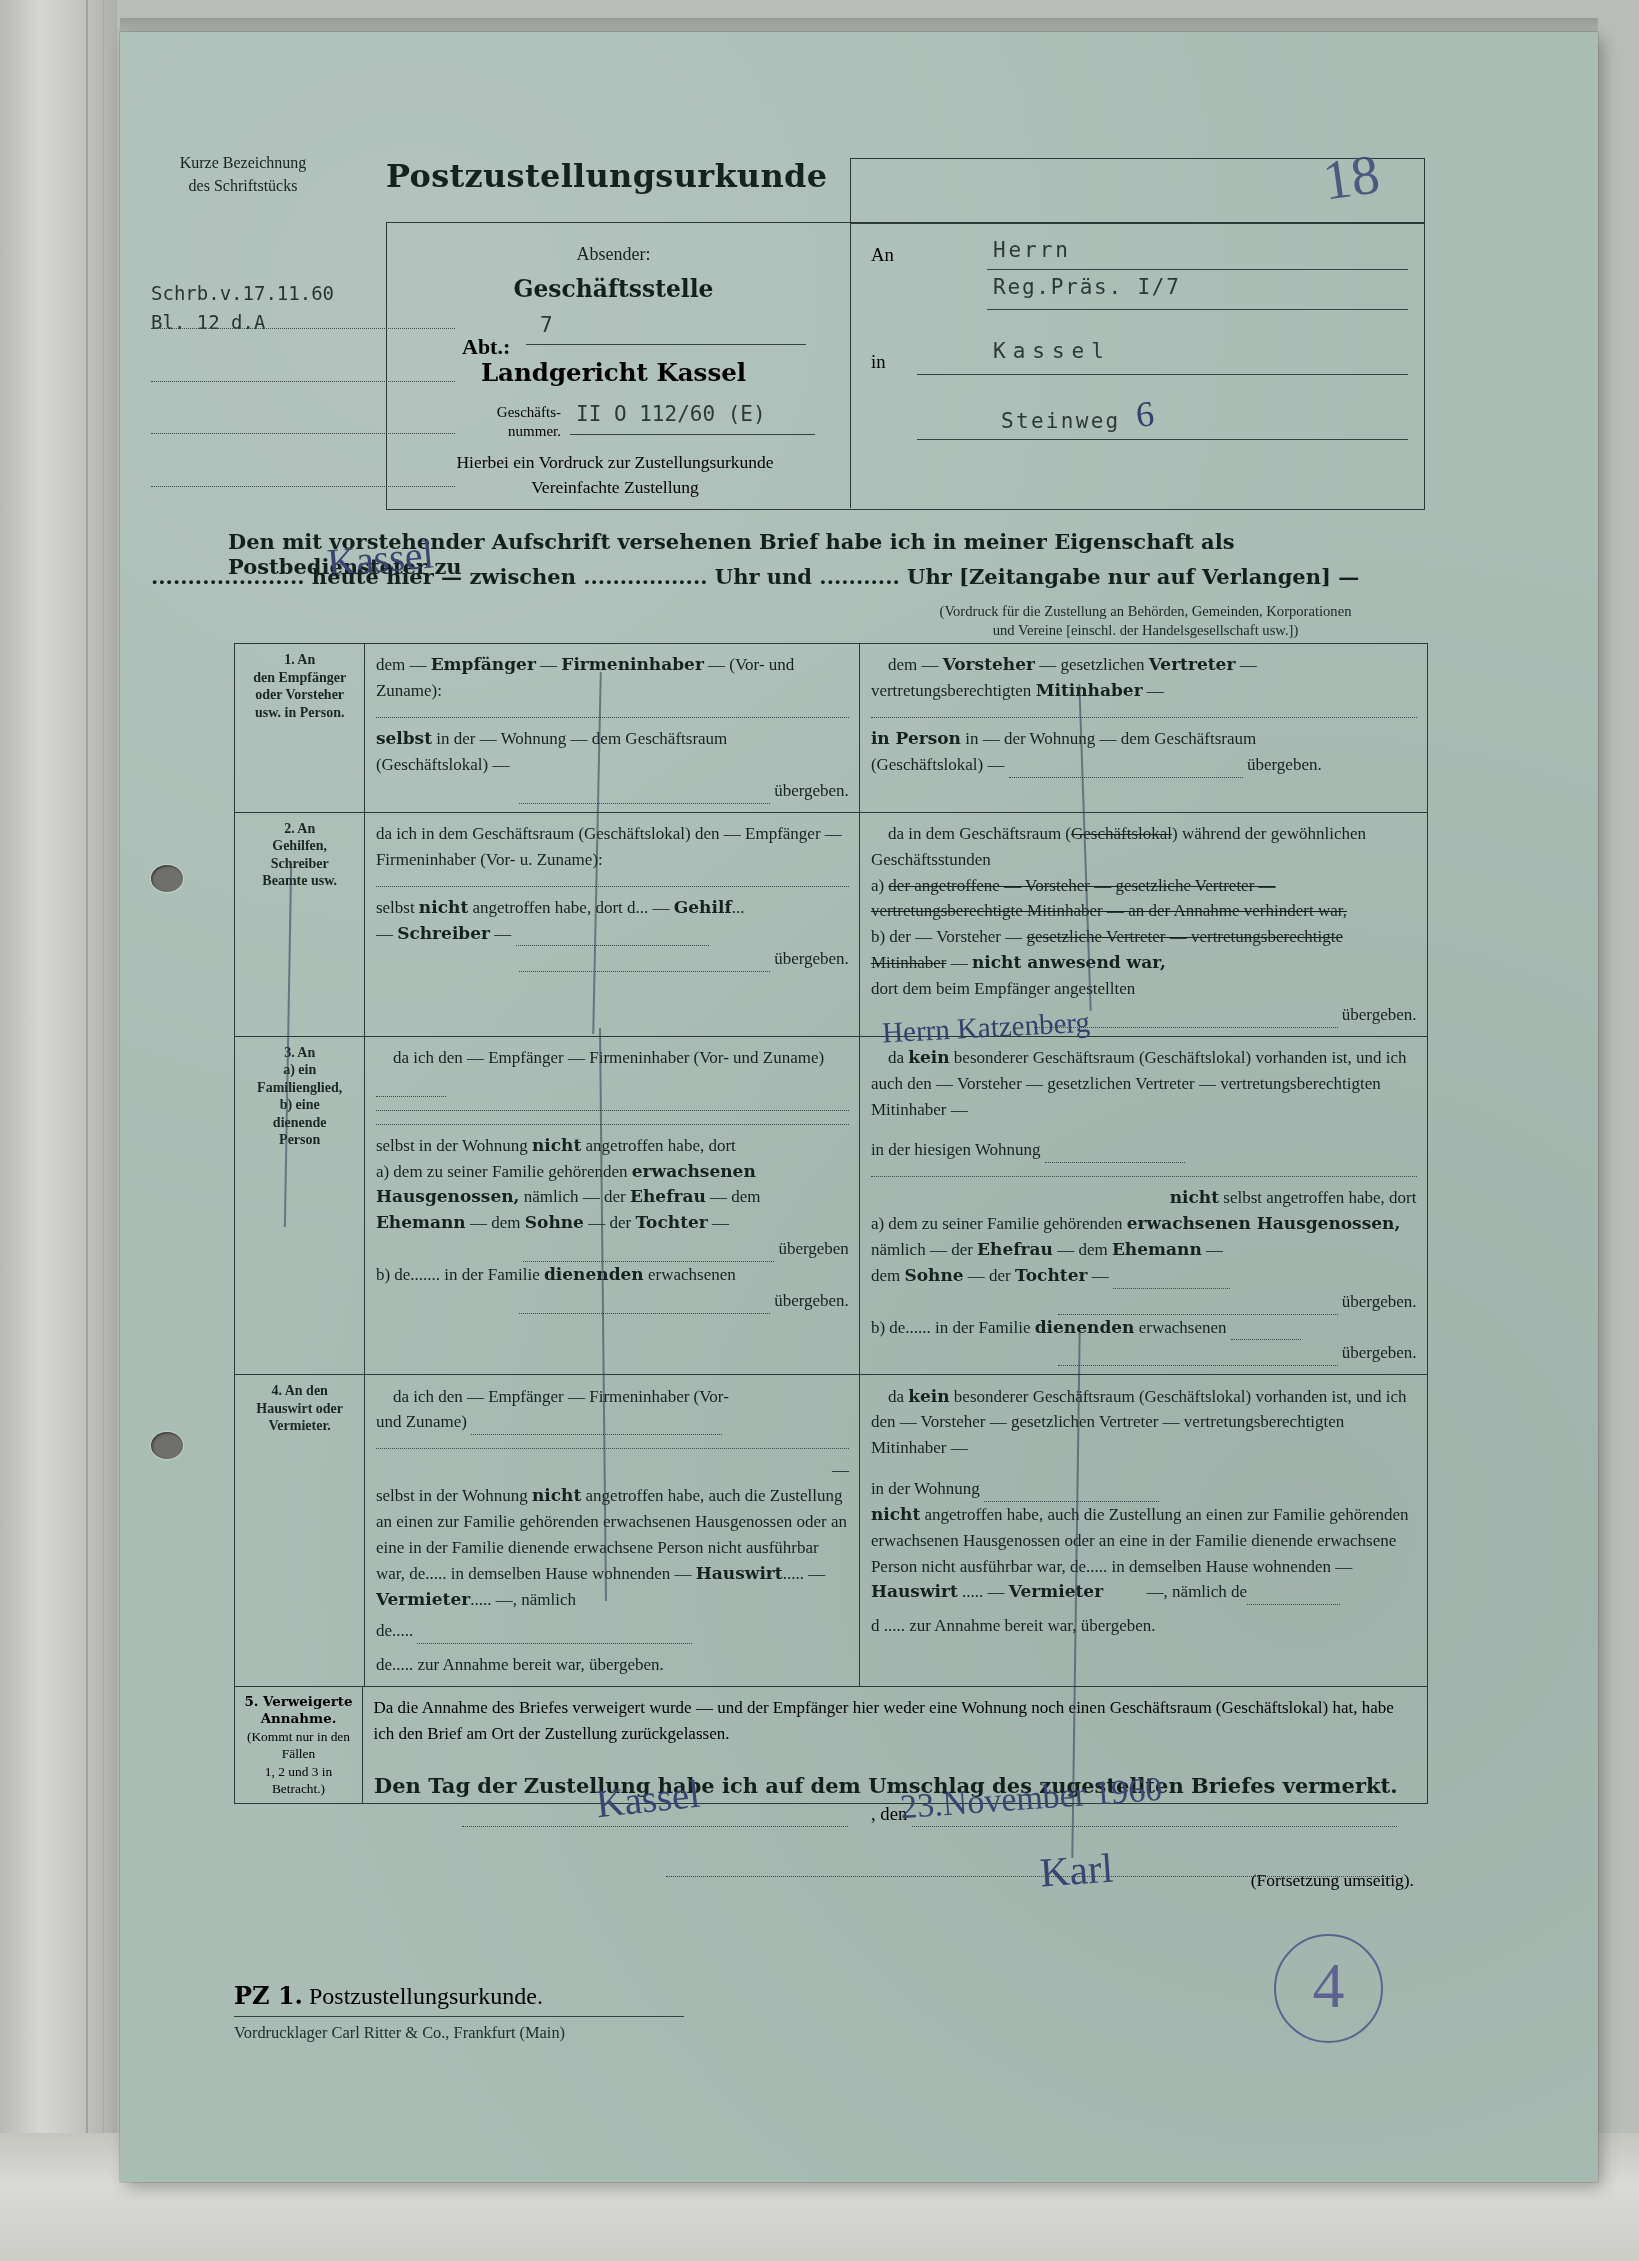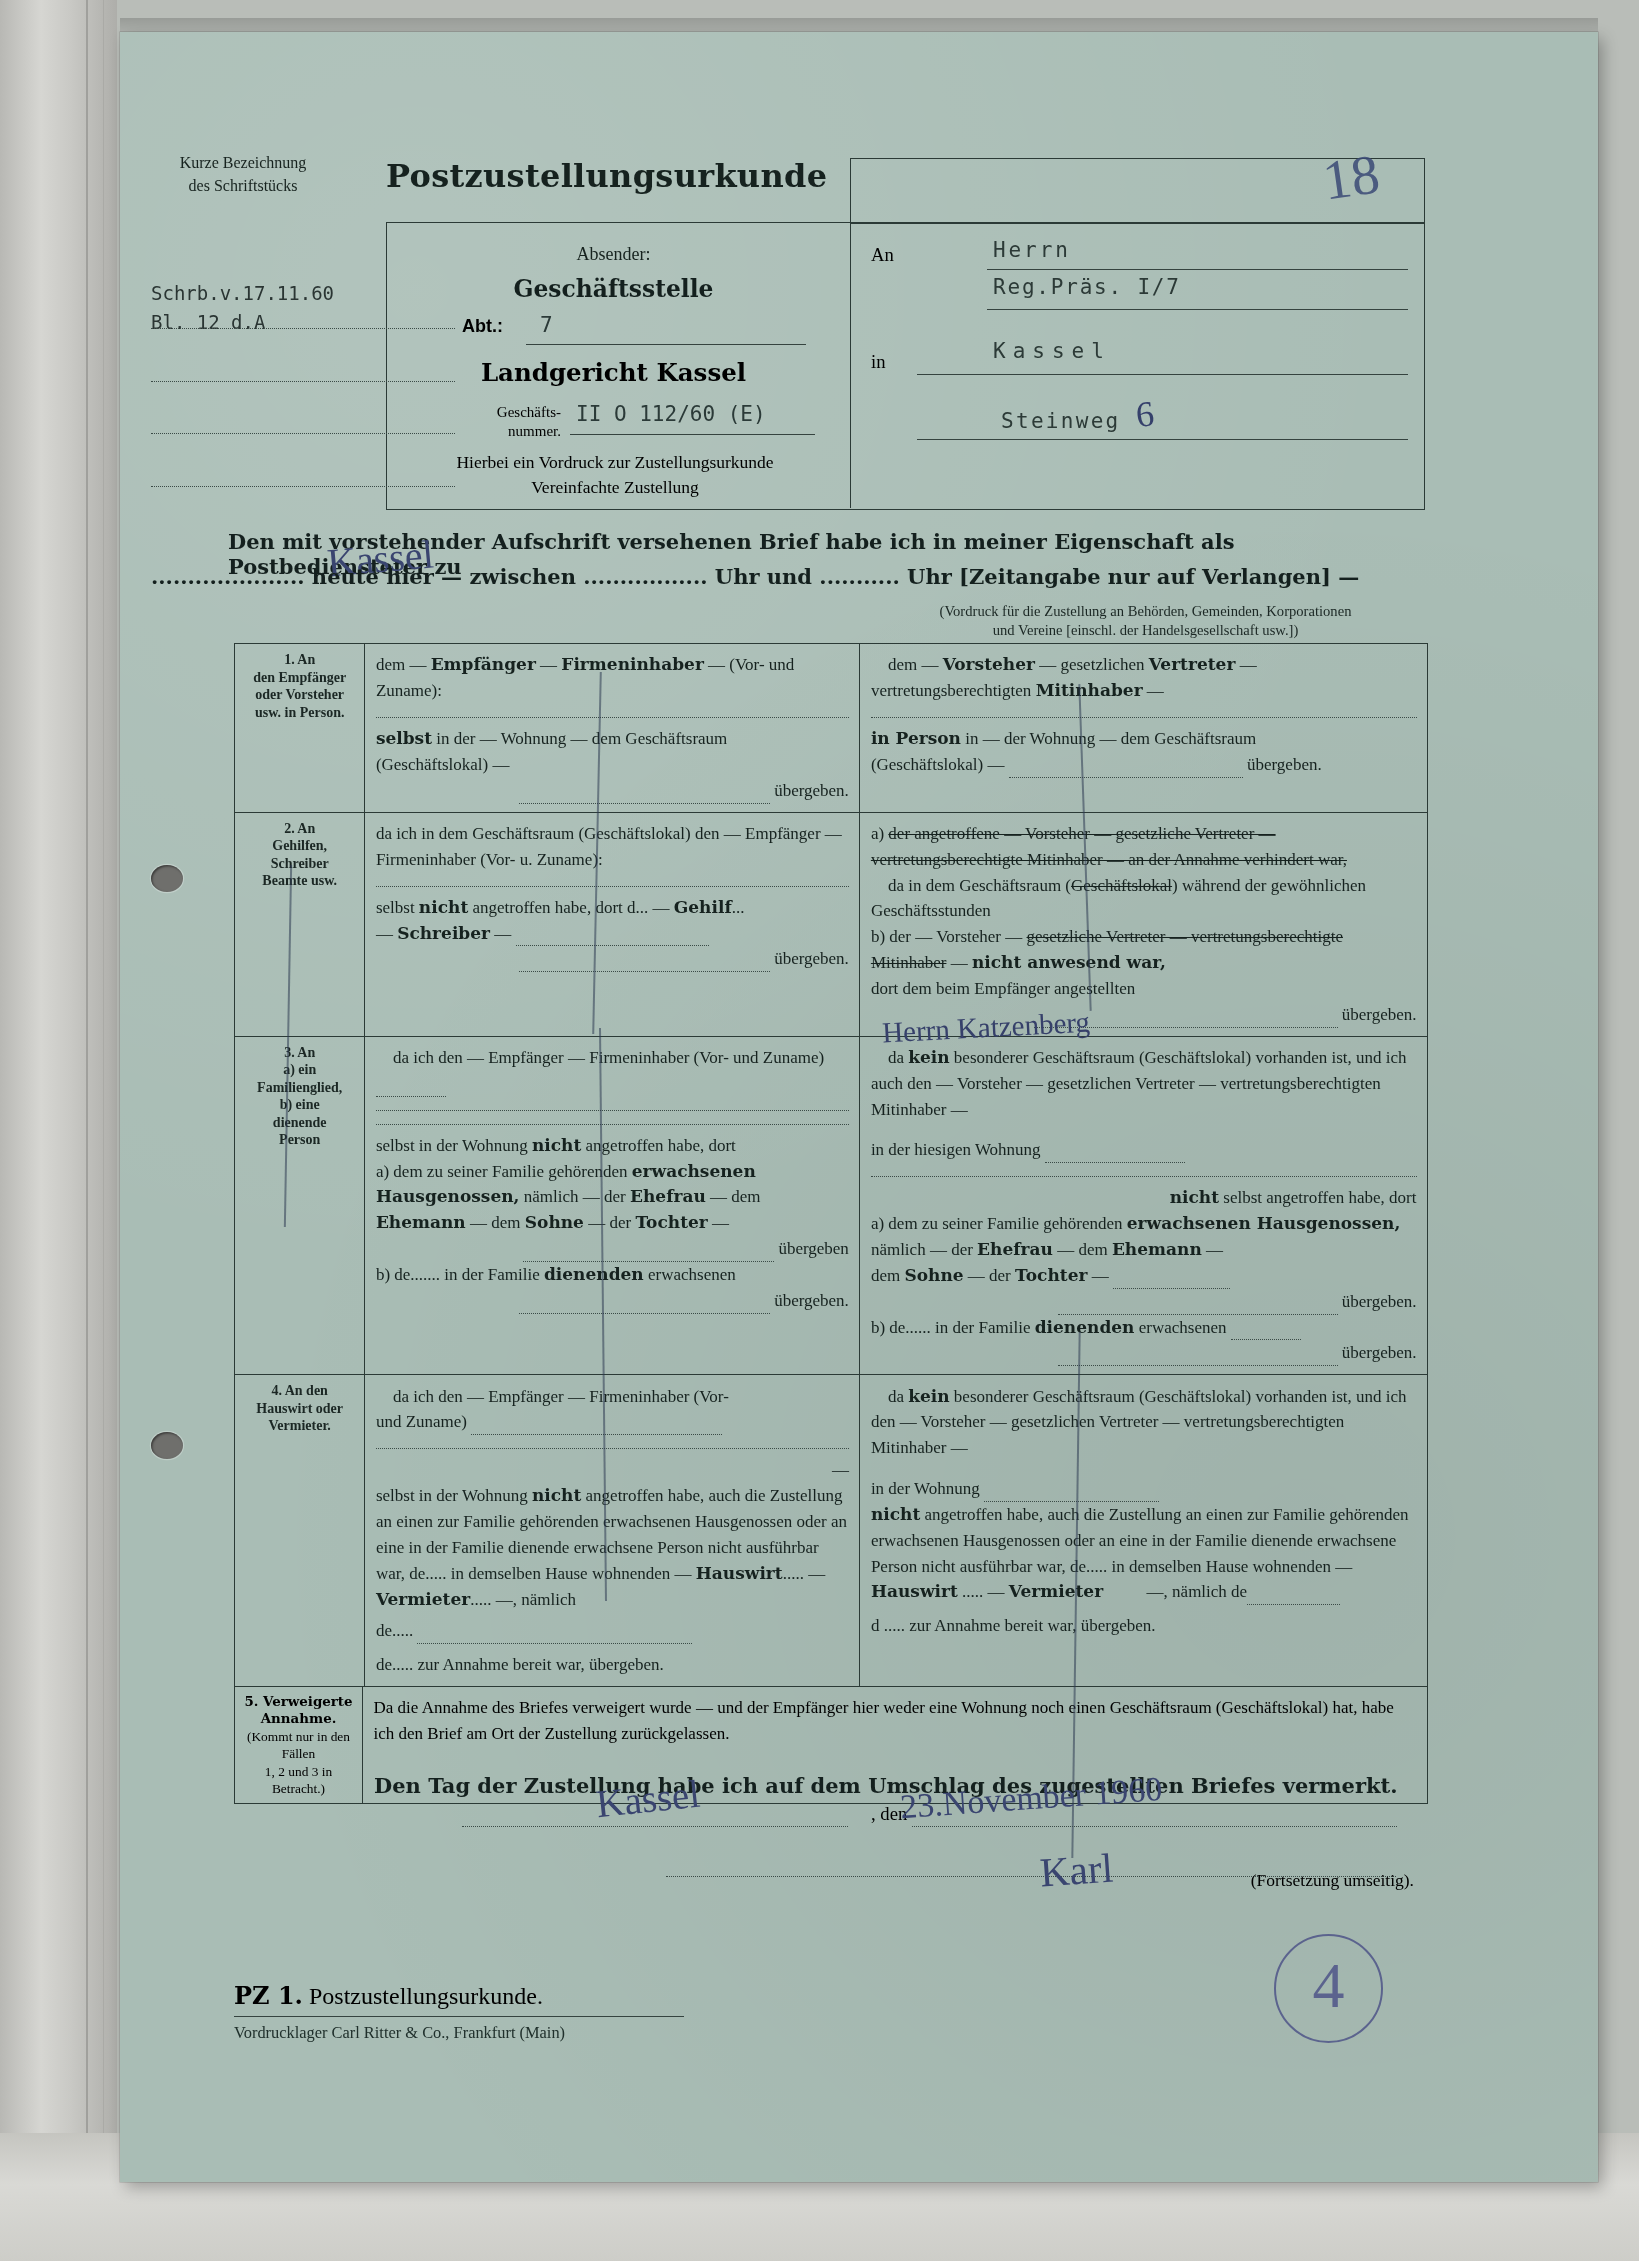--- a/index.html
+++ b/index.html
@@ -81,21 +81,21 @@
     font-family:"DejaVu Sans Mono", monospace;font-size:19px;color:#2a3533;line-height:1.5;
   }
   .dotline{border-bottom:1.2px dotted #3b4b47;height:0.6px;}
   .dl1{position:absolute;left:151px;top:327px;width:304px;}
   .dl2{position:absolute;left:151px;top:380px;width:304px;}
   .dl3{position:absolute;left:151px;top:432px;width:304px;}
   .dl4{position:absolute;left:151px;top:485px;width:304px;}
 
   .absender{position:absolute;left:409px;top:244px;width:409px;text-align:center;font-size:18px;color:#17231f;}
   .gs{position:absolute;left:409px;top:275px;width:409px;text-align:center;font-weight:700;font-size:23.4px;font-family:"DejaVu Serif",serif;color:#14201e;}
-  .abt{position:absolute;left:462px;top:316px;font-weight:700;font-size:18px;font-family:Liberation Sans, sans-serif;}
+  .abt{position:absolute;left:462px;top:334px;font-weight:700;font-size:22px;font-family:Liberation Serif, serif;}
   .abtval{position:absolute;left:540px;top:313px;font-family:"DejaVu Sans Mono",monospace;font-size:21px;color:#2b3a38;}
   .abtline{position:absolute;left:526px;top:344px;width:280px;border-bottom:1.2px solid #35433f;}
   .lgk{position:absolute;left:409px;top:358px;width:409px;text-align:center;font-weight:700;font-size:24.5px;font-family:"DejaVu Serif",serif;}
   .gesch{position:absolute;left:409px;top:403px;width:152px;text-align:right;font-size:15px;line-height:1.25;}
   .geschval{position:absolute;left:576px;top:402px;font-family:"DejaVu Sans Mono",monospace;font-size:21px;color:#2b3a38;}
   .geschline{position:absolute;left:570px;top:434px;width:245px;border-bottom:1.2px solid #35433f;}
   .hierbei{position:absolute;left:393px;top:450px;width:444px;text-align:center;font-size:17.5px;line-height:1.4;}
 
   .an-lbl{position:absolute;left:871px;top:244px;font-size:18.7px;}
   .an-val1{position:absolute;left:993px;top:238px;font-family:"DejaVu Sans Mono",monospace;font-size:21px;letter-spacing:2.9px;color:#2c3a37;}
@@ -289,22 +289,22 @@
 Schreiber
 Beamte usw.</div>
       <div class="cL">
         <div>da ich in dem Geschäftsraum (Geschäftslokal) den — Empfänger — Firmeninhaber (Vor- u. Zuname):</div>
         <div class="fill-line"></div>
         <div>selbst <span class="b">nicht</span> angetroffen habe, dort d... — <span class="b">Gehilf</span>...</div>
         <div>— <span class="b">Schreiber</span> — <span class="dots-fill" style="min-width:193px"></span></div>
         <div class="rt"><span class="dots-fill" style="min-width:251px"></span> übergeben.</div>
       </div>
       <div class="cR">
+        <div>&nbsp;&nbsp;&nbsp;&nbsp;da in dem Geschäftsraum (<span class="strike">Geschäftslokal</span>) während der gewöhnlichen Geschäftsstunden</div>
         <div>a) <span class="strike">der angetroffene — Vorsteher — gesetzliche Vertreter — vertretungsberechtigte Mitinhaber — an der Annahme verhindert war,</span></div>
-        <div>&nbsp;&nbsp;&nbsp;&nbsp;da in dem Geschäftsraum (<span class="strike">Geschäftslokal</span>) während der gewöhnlichen Geschäftsstunden</div>
         <div>b) der — Vorsteher — <span class="strike">gesetzliche Vertreter — vertretungsberechtigte Mitinhaber</span> — <span class="b">nicht anwesend war,</span></div>
         <div>dort dem beim Empfänger angestellten</div>
         <div class="rt"><span class="dots-fill" style="min-width:304px"></span> übergeben.</div>
       </div>
     </div>
 
     <div class="trow">
       <div class="cidx" style="white-space:pre-line">3. An
 a) ein
 Familienglied,

